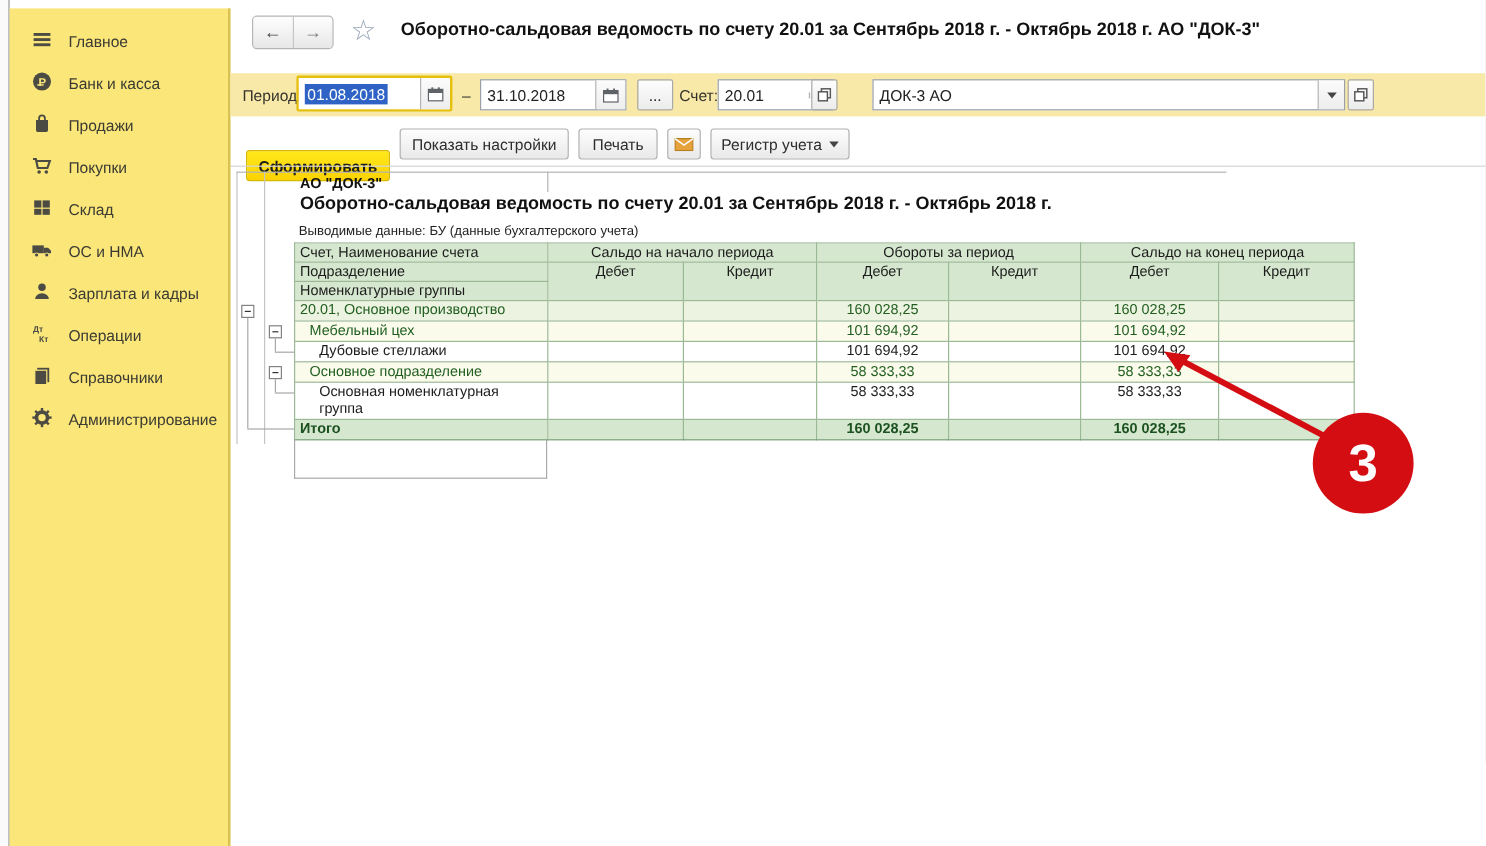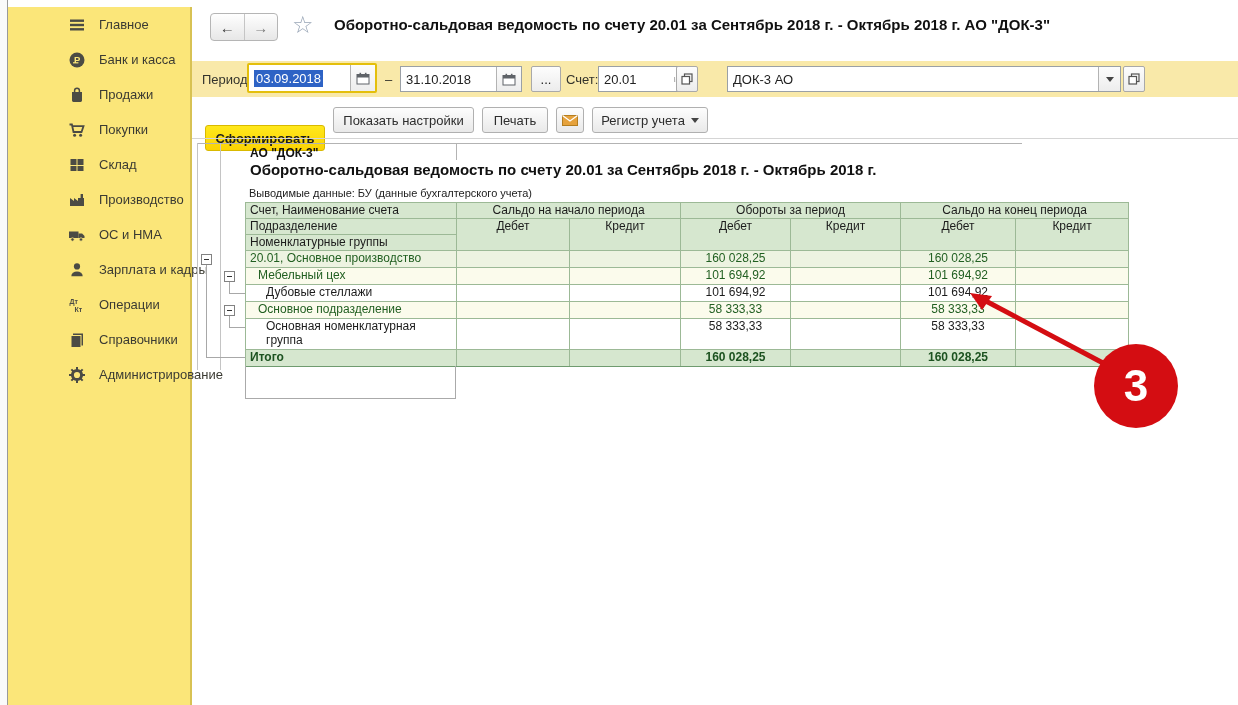--- a/index.html
+++ b/index.html
@@ -2,21 +2,21 @@
 <html><head>
 <meta charset="utf-8">
 <style>
   html,body{margin:0;padding:0;background:#e9e9e9;}
   .window{position:relative;width:1238px;height:705px;background:#fff;overflow:hidden;
           font-family:"Liberation Sans","DejaVu Sans",sans-serif;font-size:13px;color:#222;}
   
   .edge-strip{position:absolute;left:0;top:0;width:7px;height:705px;background:#fafafa;border-right:1px solid #9a9a9a;}
   
   .sidebar{position:absolute;left:8px;top:7px;width:182px;height:698px;background:#FBE679;border-right:2px solid #D8C253;}
-  .side-item{display:flex;align-items:center;height:35px;cursor:pointer;padding-left:42px;}
+  .side-item{display:flex;align-items:flex-end;height:35px;cursor:pointer;}
   .side-item .ic{width:20px;height:18px;margin-left:17px;display:flex;align-items:center;justify-content:center;flex:none;}
   .side-item .lbl{margin-left:12px;color:#3b3b33;white-space:nowrap;}
   
   .navgroup{position:absolute;left:210px;top:13px;width:66px;height:26px;border:1px solid #b5b5b5;border-radius:4px;
             background:linear-gradient(#fefefe,#e7e7e7);display:flex;}
   .navgroup .nbtn{width:33px;display:flex;align-items:center;justify-content:center;font-size:15px;color:#444;cursor:pointer;}
   .navgroup .nbtn+ .nbtn{border-left:1px solid #c5c5c5;color:#7d7d7d;}
   .fav-star{position:absolute;left:292px;top:11px;font-size:24px;color:#98a5b6;cursor:pointer;}
   .page-title{position:absolute;left:334px;top:16px;font-size:15px;font-weight:bold;color:#111;white-space:nowrap;}
   
@@ -123,29 +123,20 @@
               <rect x="2.5" y="10" width="6" height="5"></rect>
               <rect x="9.5" y="10" width="6" height="5"></rect>
             </g>
           </svg>
         </span>
       <span class="lbl">Склад</span>
     </div>
     <div class="side-item">
       <span class="ic">
           <svg width="18" height="18" viewBox="0 0 18 18">
-            <path d="M2 15 V7 l4 3 V7 l4 3 V7 h6 v8 z" fill="#4b4b44"></path>
-            <rect x="12.6" y="3" width="2.4" height="5" fill="#4b4b44"></rect>
-          </svg>
-        </span>
-      <span class="lbl">Производство</span>
-    </div>
-    <div class="side-item">
-      <span class="ic">
-          <svg width="18" height="18" viewBox="0 0 18 18">
             <rect x="1" y="5.5" width="9.5" height="6.5" fill="#4b4b44"></rect>
             <path d="M10.5 7.5 h3.6 l2.4 2.4 V12 h-6 z" fill="#4b4b44"></path>
             <circle cx="4.5" cy="13.5" r="1.7" fill="#4b4b44" stroke="#FBE679" stroke-width="0.8"></circle>
             <circle cx="13" cy="13.5" r="1.7" fill="#4b4b44" stroke="#FBE679" stroke-width="0.8"></circle>
           </svg>
         </span>
       <span class="lbl">ОС и НМА</span>
     </div>
     <div class="side-item">
       <span class="ic">
@@ -200,21 +191,21 @@
   </div>
   <div class="fav-star">☆</div>
   <div class="page-title">Оборотно-сальдовая ведомость по счету 20.01 за Сентябрь 2018 г. - Октябрь 2018 г. АО "ДОК-3"</div>
 
   <div class="filterbar"></div>
   <div class="flabel" style="left:202px;">Период:</div>
 
   <div class="focusring">
     <div class="fld" style="width:126px;border:none;">
       <div class="txt">
-          <span class="sel">03.09.2018</span>
+          <span class="sel">01.08.2018</span>
         </div>
       <div class="btn">
           <svg width="14" height="13" viewBox="0 0 14 13">
             <rect x="1" y="2.5" width="12" height="9.5" fill="#fff" stroke="#5f6368"></rect>
             <rect x="1" y="2.5" width="12" height="3" fill="#5f6368"></rect>
             <rect x="3.5" y="0.8" width="1.6" height="2.4" fill="#5f6368"></rect>
             <rect x="8.9" y="0.8" width="1.6" height="2.4" fill="#5f6368"></rect>
           </svg>
         </div>
     </div>

